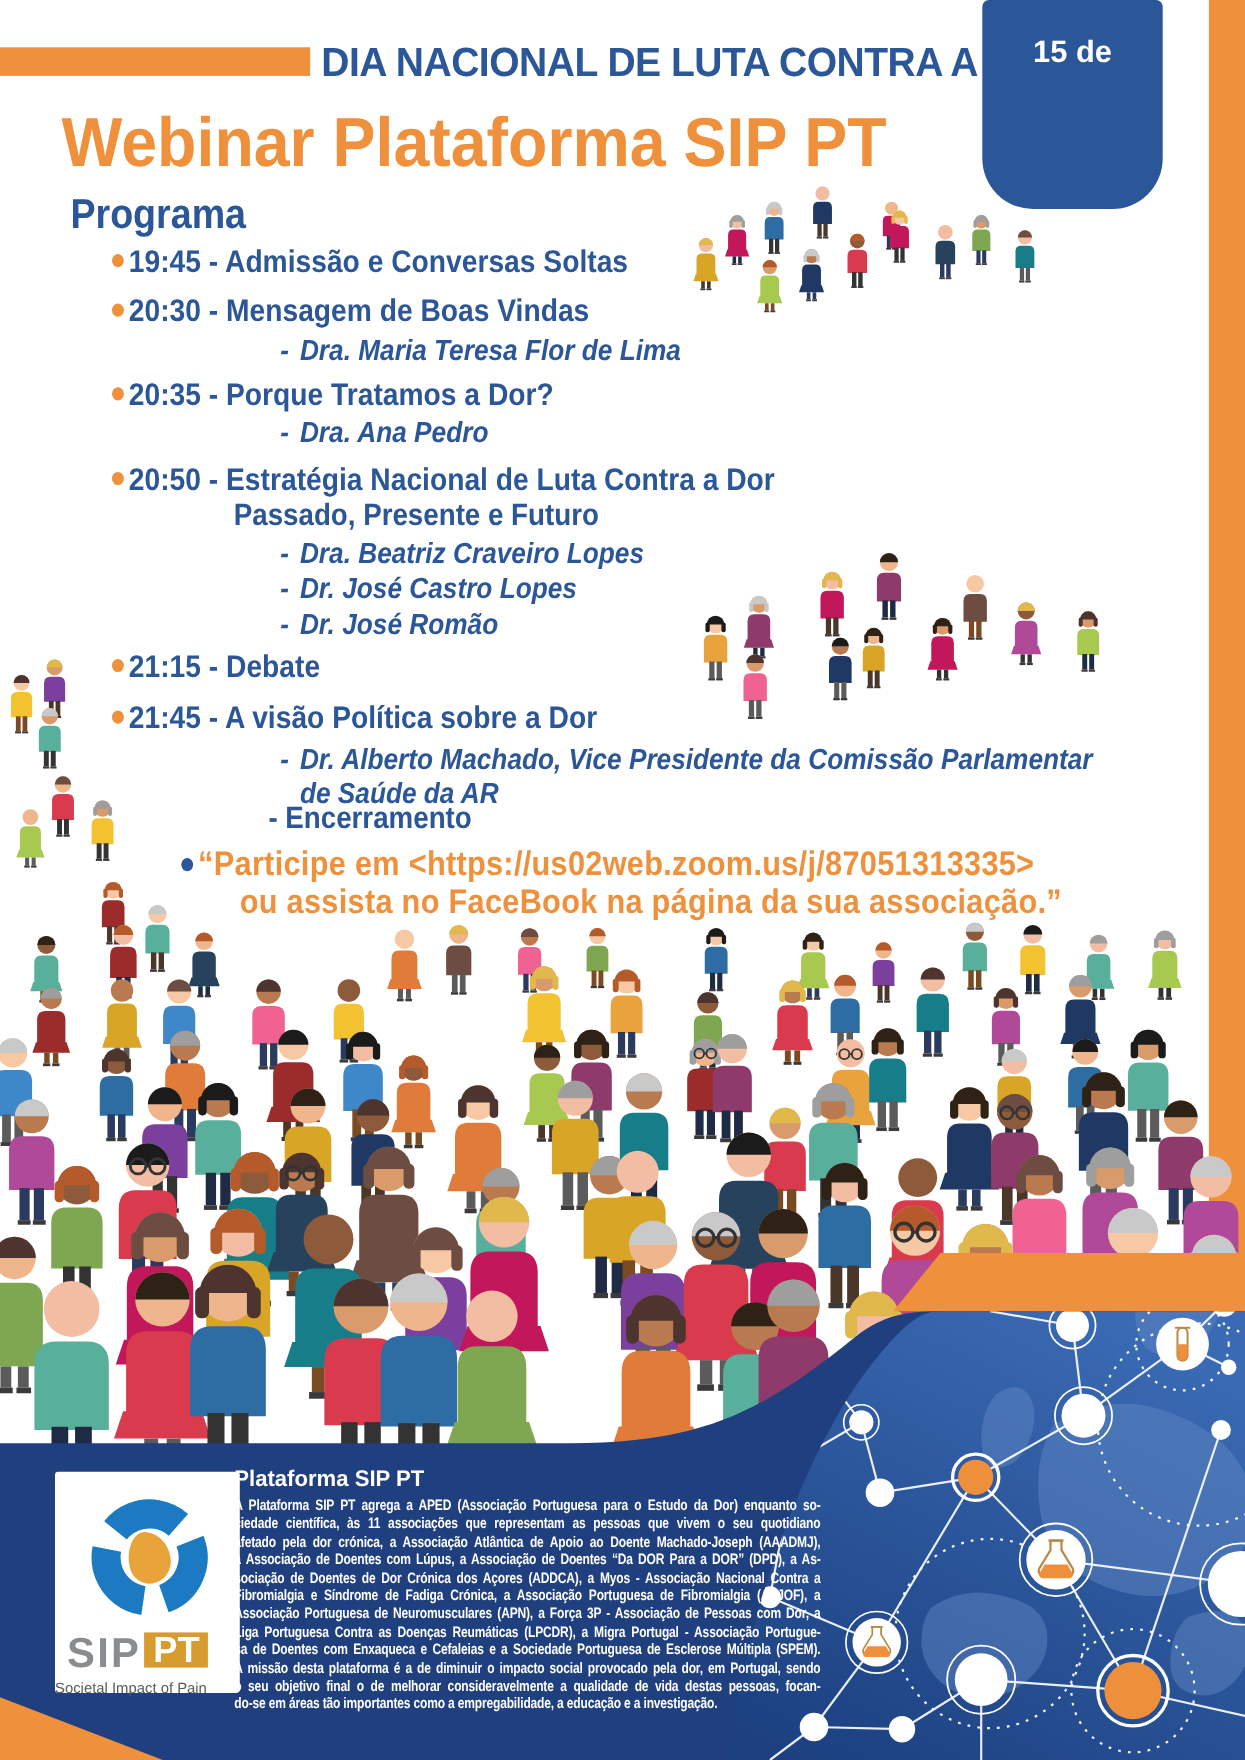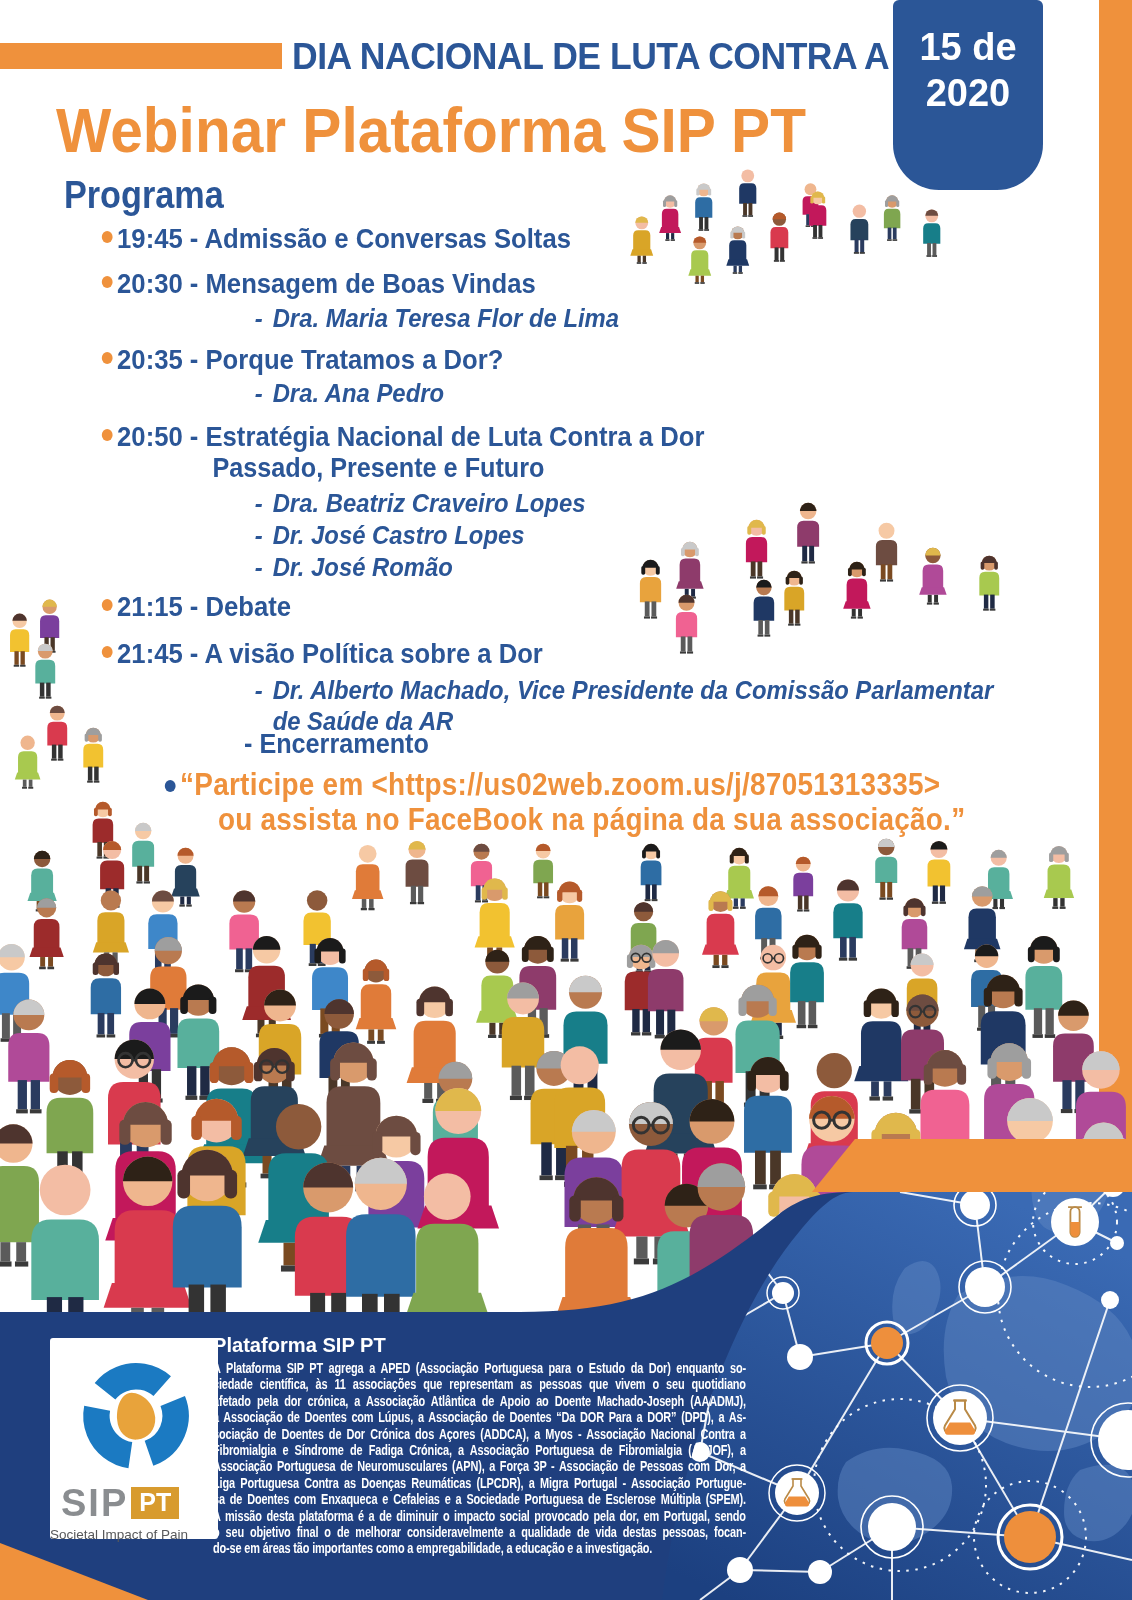--- a/index.html
+++ b/index.html
@@ -2,23 +2,23 @@
 <html><head>
 <meta charset="utf-8">
 <style>
   html,body{margin:0;padding:0;background:#e8e8e8;}
   .poster{position:relative;width:1132px;height:1600px;margin:0 auto;background:#ffffff;
     overflow:hidden;font-family:"Liberation Sans",sans-serif;}
   
   .top-bar{position:absolute;left:0;top:43px;width:282px;height:26px;background:#EF913C;}
   .kicker{position:absolute;left:292px;top:36px;font-size:37px;font-weight:bold;color:#2B5697;
     white-space:pre;transform:scaleX(.96);transform-origin:0 0;letter-spacing:-.5px;}
-  .date-box{position:absolute;left:893px;top:0;width:150px;height:190px;background:#2B5697;
+  .date-box{position:absolute;left:893px;top:0;width:164px;height:190px;background:#2B5697;
     border-radius:6px 6px 46px 46px;color:#fff;text-align:center;box-sizing:border-box;
-    padding-top:24px;font-weight:bold;font-size:38px;line-height:46px;}
+    padding-top:24px;font-weight:bold;font-size:28px;line-height:46px;}
   .right-strip{position:absolute;left:1099px;top:0;width:33px;height:1140px;background:#EF913C;z-index:0;}
   .webinar-title{position:absolute;left:56px;top:94px;font-size:63px;font-weight:bold;color:#EF913C;
     white-space:pre;transform:scaleX(.93);transform-origin:0 0;}
   .programa{position:absolute;left:64px;top:174px;font-size:38px;font-weight:bold;color:#2B5697;
     transform:scaleX(.9);transform-origin:0 0;}
   
   #program{position:absolute;left:100px;top:218px;width:1040px;height:660px;z-index:5;
     transform:scaleX(.9);transform-origin:0 0;}
   .pl{position:absolute;color:#2B5697;}
   .pl .txt{white-space:pre;}
@@ -41,23 +41,23 @@
   
   .footer-heading{position:absolute;left:213px;top:1333px;z-index:3;color:#fff;font-size:20.5px;
     font-weight:bold;transform:scaleX(.98);transform-origin:0 0;white-space:pre;}
   #footer-par{position:absolute;left:213px;top:1361px;width:672px;z-index:3;color:#fff;
     font-size:13.8px;font-weight:bold;line-height:16.4px;letter-spacing:-.2px;
     transform:scaleX(.793);transform-origin:0 0;}
   .fline{text-align:justify;text-align-last:justify;}
   .fline:last-child{text-align-last:left;}
   .logo-card{position:absolute;left:50px;top:1338px;width:168px;height:201px;background:#fff;
     border-radius:3px;z-index:3;}
-  .sip-row{position:absolute;left:11px;top:146px;display:flex;align-items:center;}
+  .sip-row{position:absolute;left:11px;top:146px;display:flex;align-items:flex-start;}
   .sip-text{font-size:38px;line-height:38px;font-weight:bold;color:#8A8D90;letter-spacing:2px;}
-  .pt-box{margin-left:3px;background:#D89B2E;color:#fff;font-size:25px;line-height:25px;
+  .pt-box{margin-left:3px;background:#D89B2E;color:#fff;font-size:33px;line-height:25px;
     font-weight:bold;padding:3px 8px 4px 8px;}
   .sip-tagline{position:absolute;left:0;top:189px;width:100%;
     color:#58595B;font-size:13.5px;}
 </style>
 </head>
 <body>
 
 <div class="poster">
 
   <div class="right-strip"></div>
@@ -1365,21 +1365,20 @@
         <rect x="23.4" y="57" width="4.6" height="9" fill="#2A3B5F"></rect>
         <rect x="15" y="66" width="6.2" height="2.4" fill="#3a3a3a"></rect>
         <rect x="22.8" y="66" width="6.2" height="2.4" fill="#3a3a3a"></rect>
       </svg>
     </div>
 
   <div class="top-bar"></div>
   <div class="kicker">DIA NACIONAL DE LUTA CONTRA A DOR</div>
   <div class="date-box">
     <div>15 de</div>
-    <div>2020</div>
   </div>
   <div class="webinar-title">Webinar Plataforma SIP PT</div>
   <div class="programa">Programa</div>
 
   <div id="program">
       <div class="pl pl-item" style="top: 4px;"><span class="bullet"></span><span class="txt">19:45 - Admissão e Conversas Soltas</span></div>
       <div class="pl pl-item" style="top: 49px;"><span class="bullet"></span><span class="txt">20:30 - Mensagem de Boas Vindas</span></div>
       <div class="pl pl-speaker" style="top: 85px;">
         <span class="dash">-</span>
         <span class="name">Dra. Maria Teresa Flor de Lima</span>

